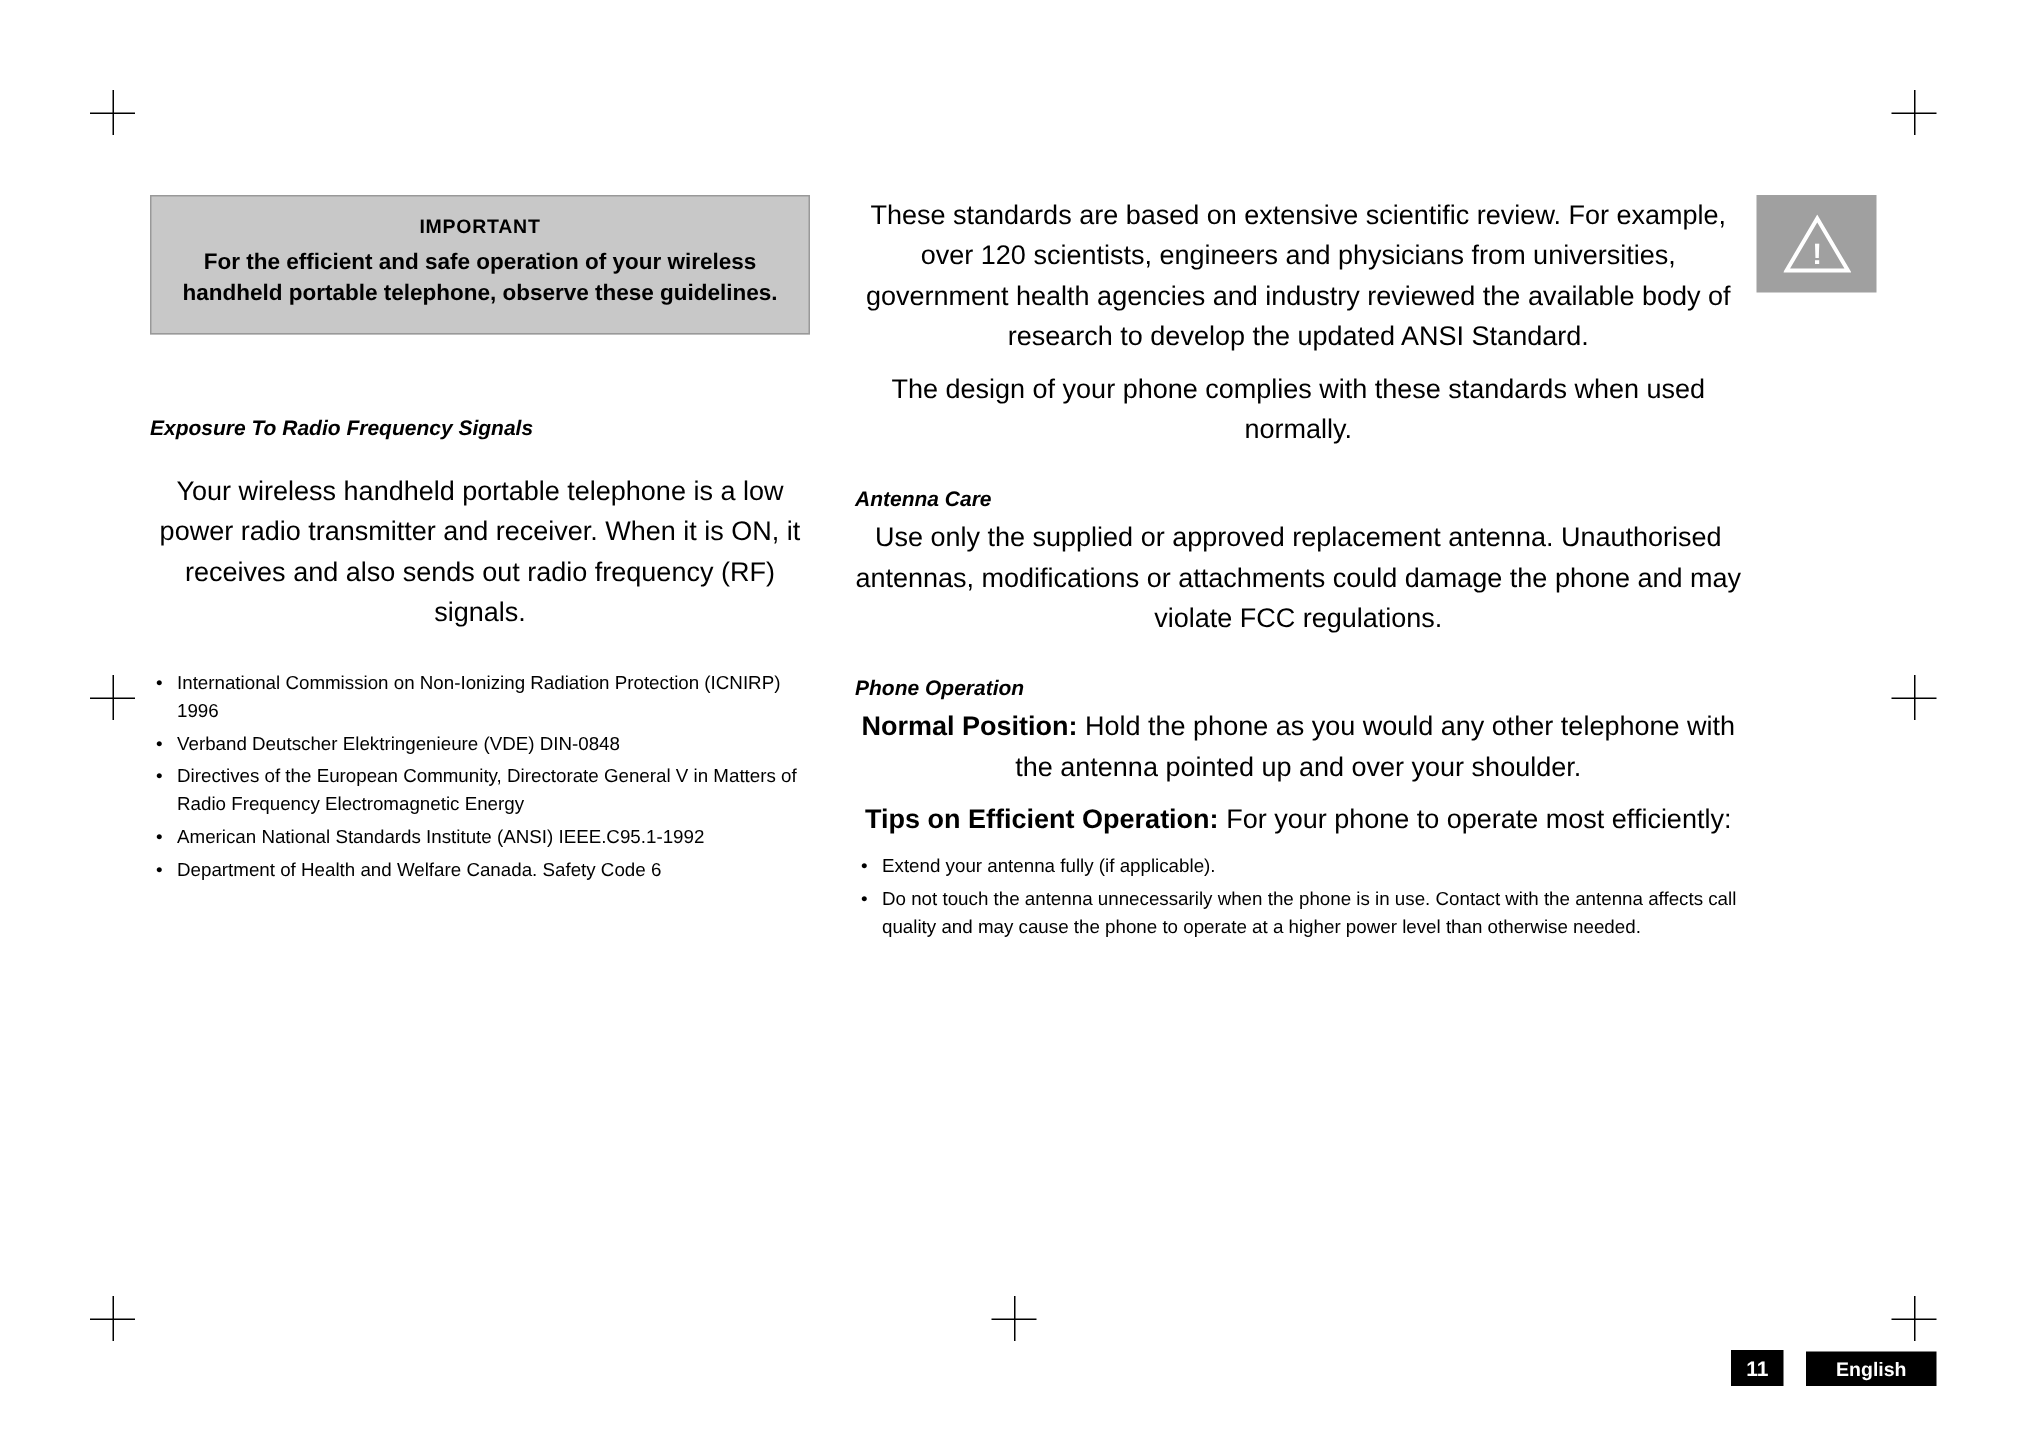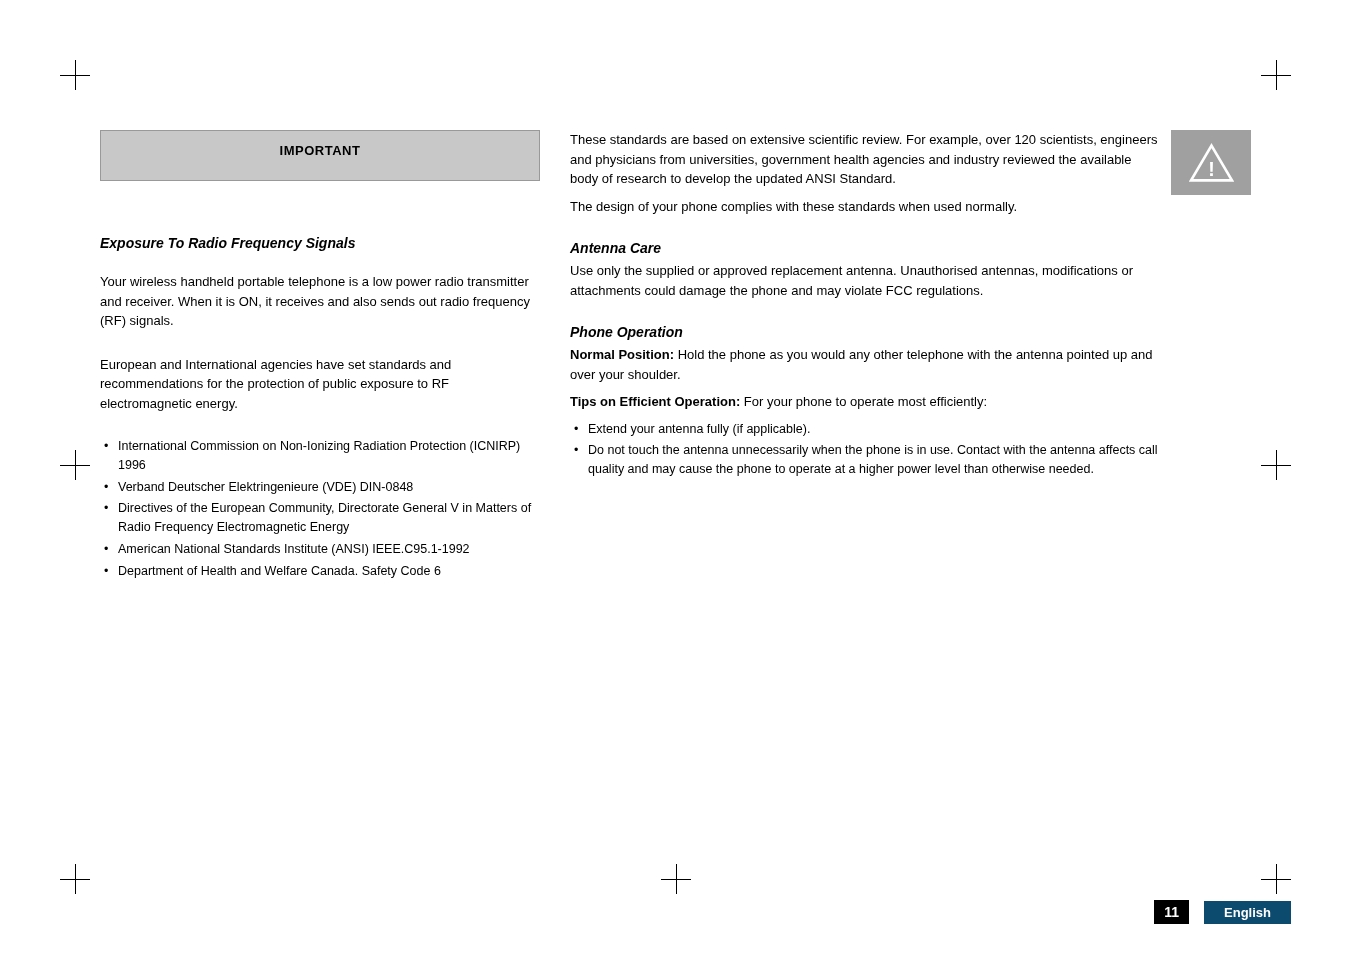--- a/index.html
+++ b/index.html
@@ -92,23 +92,24 @@
     .section-heading {
       font-style: italic;
       font-weight: bold;
       font-size: 14px;
       margin-bottom: 5px;
       margin-top: 24px;
     }
 
     
     .body-text {
-      font-size: 13px;
+      font-size: 18px;
       line-height: 1.5;
       margin-bottom: 8px;
+      text-align: center;
     }
 
     
     .bullet-list {
       list-style: none;
       padding: 0;
       margin: 0 0 8px 0;
     }
     .bullet-list li {
       font-size: 12.5px;
@@ -171,21 +172,21 @@
     .page-number {
       font-size: 14px;
       font-weight: bold;
       background: #000;
       color: #fff;
       padding: 4px 10px;
     }
     .page-lang {
       font-size: 13px;
       font-weight: bold;
-      background: #0c4a6e;
+      background: #000000;
       color: #fff;
       padding: 4px 20px;
     }
   </style>
 </head>
 <body>
 
 <div class="crosshair crosshair-tl"></div>
 <div class="crosshair crosshair-tr"></div>
 <div class="crosshair crosshair-ml"></div>
@@ -193,25 +194,25 @@
 <div class="crosshair crosshair-bl"></div>
 <div class="crosshair crosshair-bc"></div>
 <div class="crosshair crosshair-br"></div>
 
 <div class="main-content">
 
   <div class="left-column">
 
     <div class="important-box">
       <div class="important-title">IMPORTANT</div>
+      <div class="important-subtitle">For the efficient and safe operation of your wireless handheld portable telephone, observe these guidelines.</div>
     </div>
 
     <div class="section-heading">Exposure To Radio Frequency Signals</div>
     <p class="body-text">Your wireless handheld portable telephone is a low power radio transmitter and receiver. When it is ON, it receives and also sends out radio frequency (RF) signals.</p>
-    <p class="body-text">European and International agencies have set standards and recommendations for the protection of public exposure to RF electromagnetic energy.</p>
 
     <ul class="bullet-list">
     <li>International Commission on Non-Ionizing Radiation Protection (ICNIRP) 1996</li>
         <li>Verband Deutscher Elektringenieure (VDE) DIN-0848</li>
         <li>Directives of the European Community, Directorate General V in Matters of Radio Frequency Electromagnetic Energy</li>
         <li>American National Standards Institute (ANSI) IEEE.C95.1-1992</li>
         <li>Department of Health and Welfare Canada. Safety Code 6</li>
       </ul>
 
   </div>

